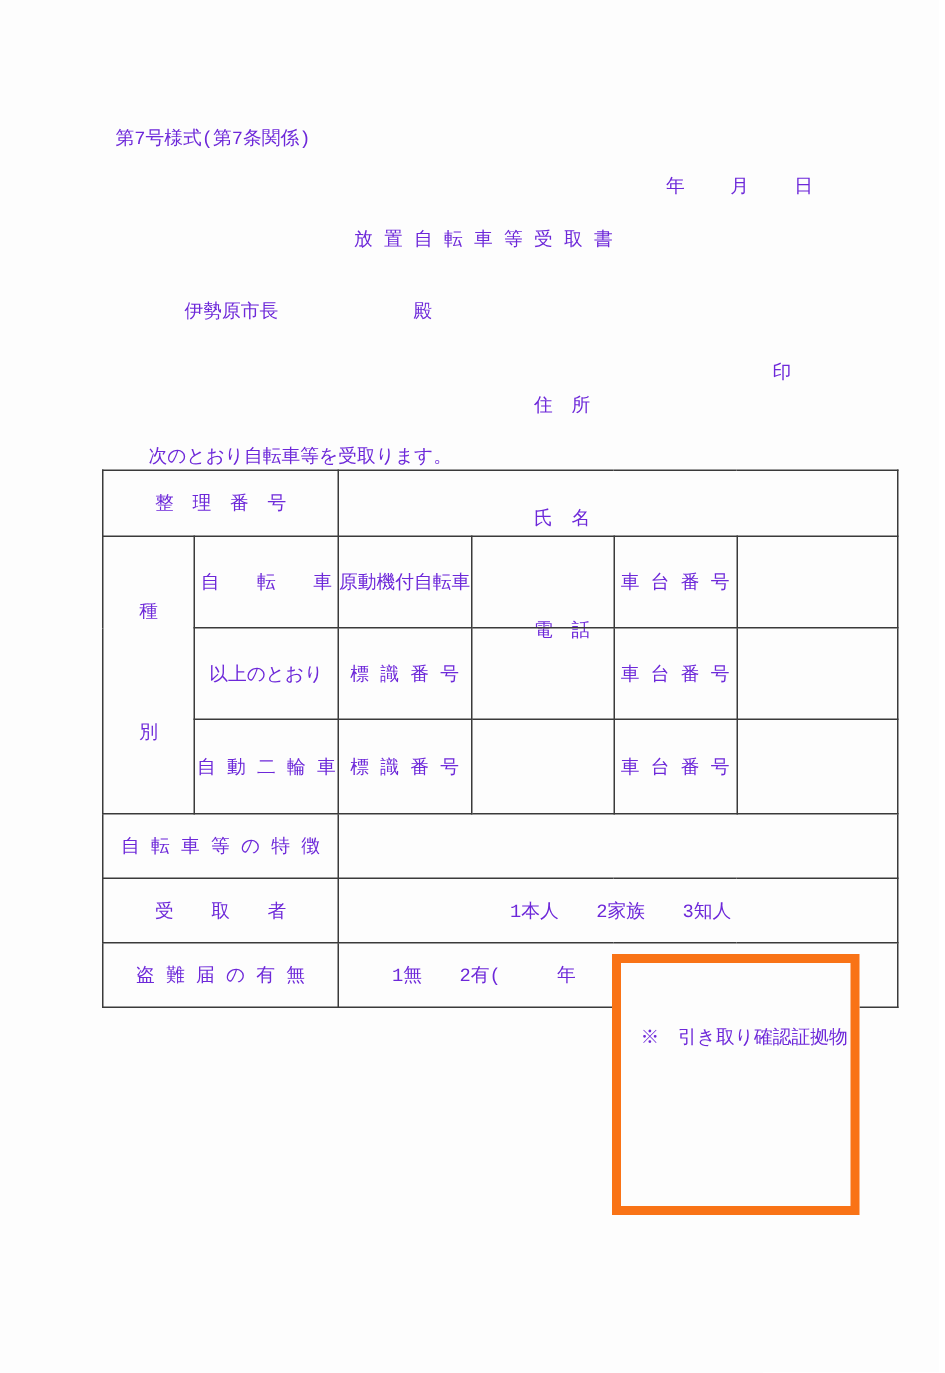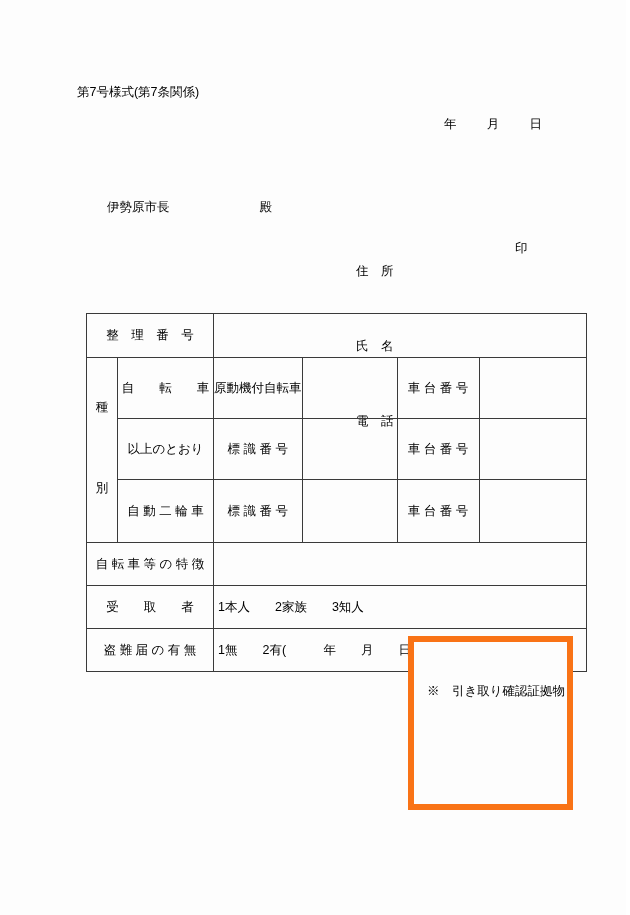--- a/index.html
+++ b/index.html
@@ -1,52 +1,52 @@
 <!DOCTYPE html>
 <html><head>
 <meta charset="utf-8">
 <style>
   html, body { margin: 0; padding: 0; background: #ffffff; }
   .page {
     position: relative;
     width: 626px;
     height: 915px;
     background: #fdfdfd;
-    font-family: Liberation Sans, sans-serif;
+    font-family: Liberation Mono, monospace;
     font-size: 12.5px;
-    color: #000000;
+    color: #6d28d9;
     overflow: hidden;
   }
   .abs { position: absolute; white-space: pre; }
   .form-number { left: 77px; top: 84px; }
   .date-line { left: 444px; top: 116px; width: 98px; display: flex; justify-content: space-between; }
   .doc-title { left: 236px; top: 151px; }
   .addressee { left: 93px; top: 185px; }
   .honorific { margin-left: 90px; }
   .contact { left: 356px; top: 209px; line-height: 25px; }
   .seal { left: 515px; top: 240px; }
   .intro { left: 99px; top: 296px; }
   .form-table {
     position: absolute;
-    left: 86px; top: 313px;
+    left: 68px; top: 313px;
     border-collapse: collapse;
     table-layout: fixed;
   }
   .form-table td {
     border: 1px solid #3a3a3a;
     padding: 0;
     font-size: 12.5px;
     text-align: center;
     vertical-align: middle;
     white-space: pre;
     overflow: hidden;
   }
   .form-table tr { height: 43px; }
   .form-table tr.tall { height: 44px; }
-  td.val { text-align: left; padding-left: 4px; margin-left: 48px; }
+  td.val { text-align: center; padding-left: 4px; margin-left: 48px; }
   td.kind { padding: 0; }
   .kind-inner {
     height: 128px;
     box-sizing: border-box;
     display: flex;
     flex-direction: column;
     justify-content: space-between;
     align-items: center;
     padding: 13px 0 17px 0;
   }
@@ -65,33 +65,35 @@
 <div class="page">
 
   <div class="abs form-number">第7号様式(第7条関係)</div>
 
   <div class="abs date-line">
     <span>年</span>
     <span>月</span>
     <span>日</span>
   </div>
 
+  <div class="abs doc-title">放 置 自 転 車 等 受 取 書</div>
 
   <div class="abs contact">
     <div>住　所</div>
     <div>氏　名</div>
     <div>電　話</div>
   </div>
 
   <div class="abs addressee">
     <span>伊勢原市長</span><span class="honorific">殿</span>
   </div>
 
   <div class="abs seal">印</div>
 
+  <div class="abs intro">次のとおり自転車等を受取ります。</div>
 
   <table class="form-table">
     <colgroup>
       <col style="width:31px">
         <col style="width:96px">
         <col style="width:82px">
       <col style="width:95px">
         <col style="width:82px">
         <col style="width:107px">
     </colgroup>

